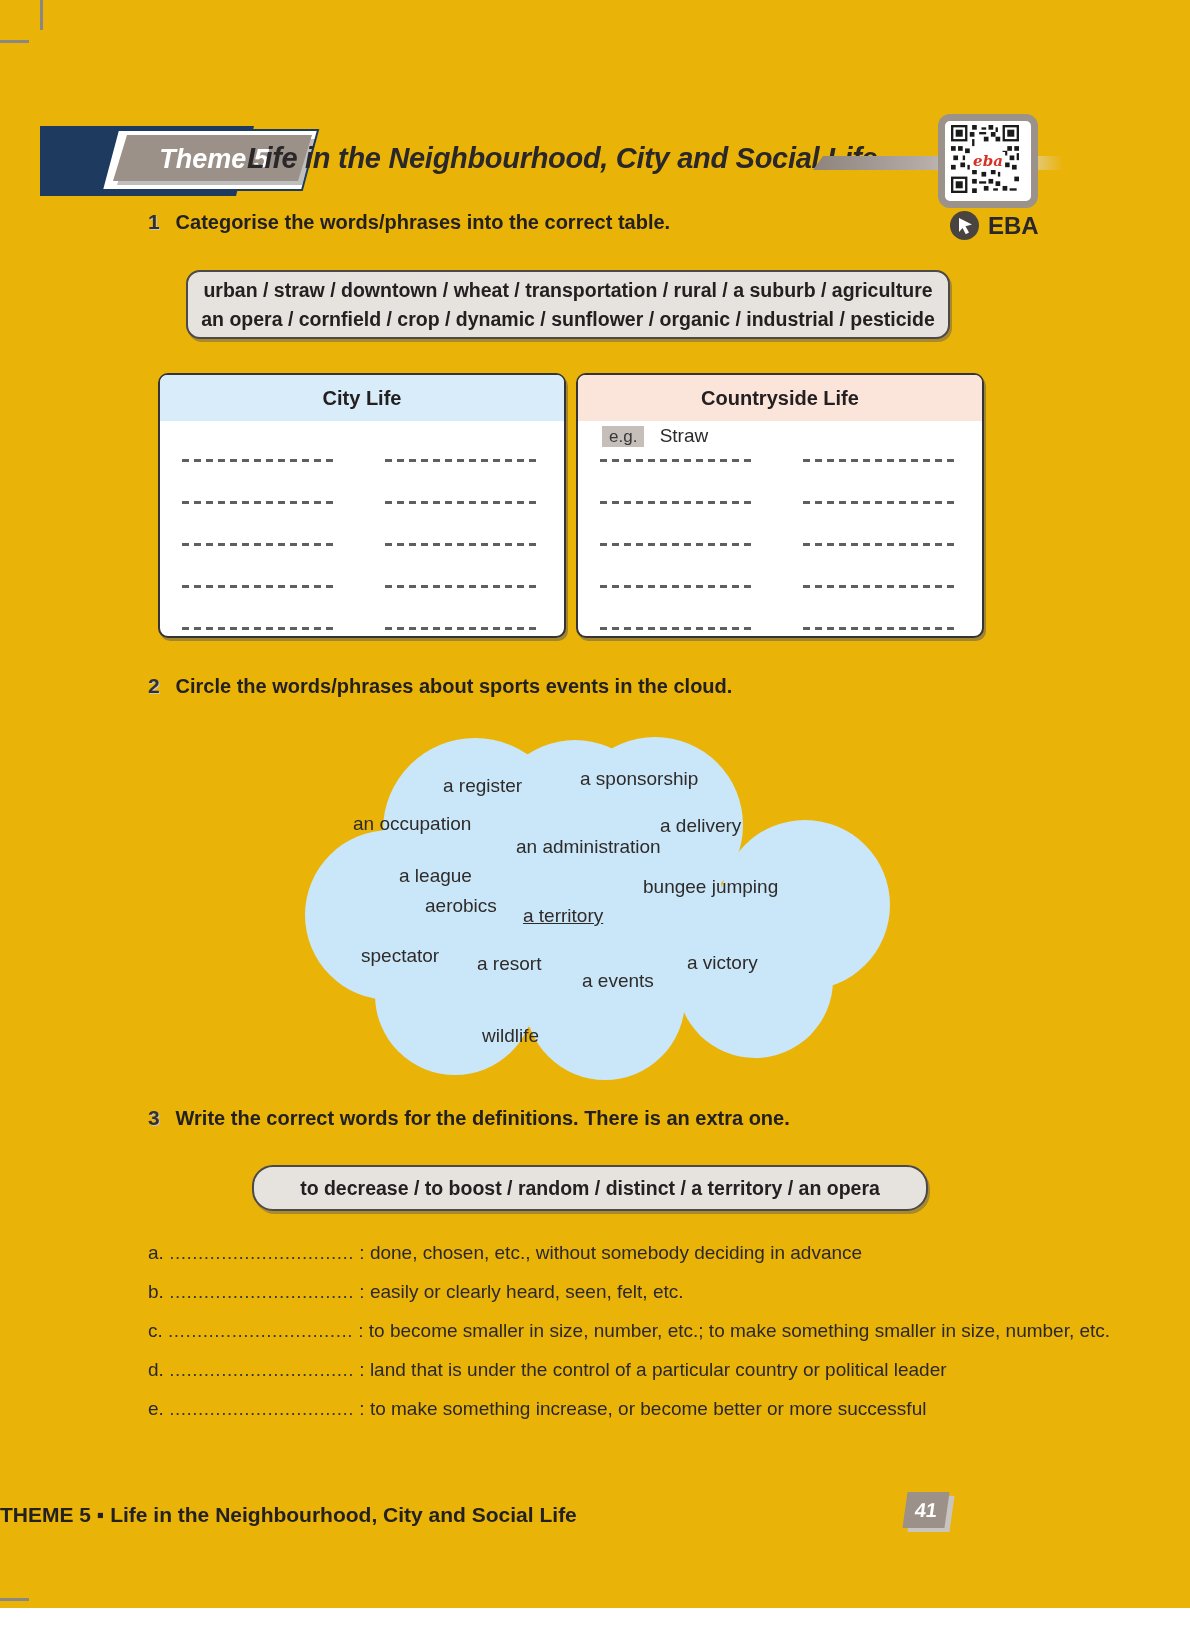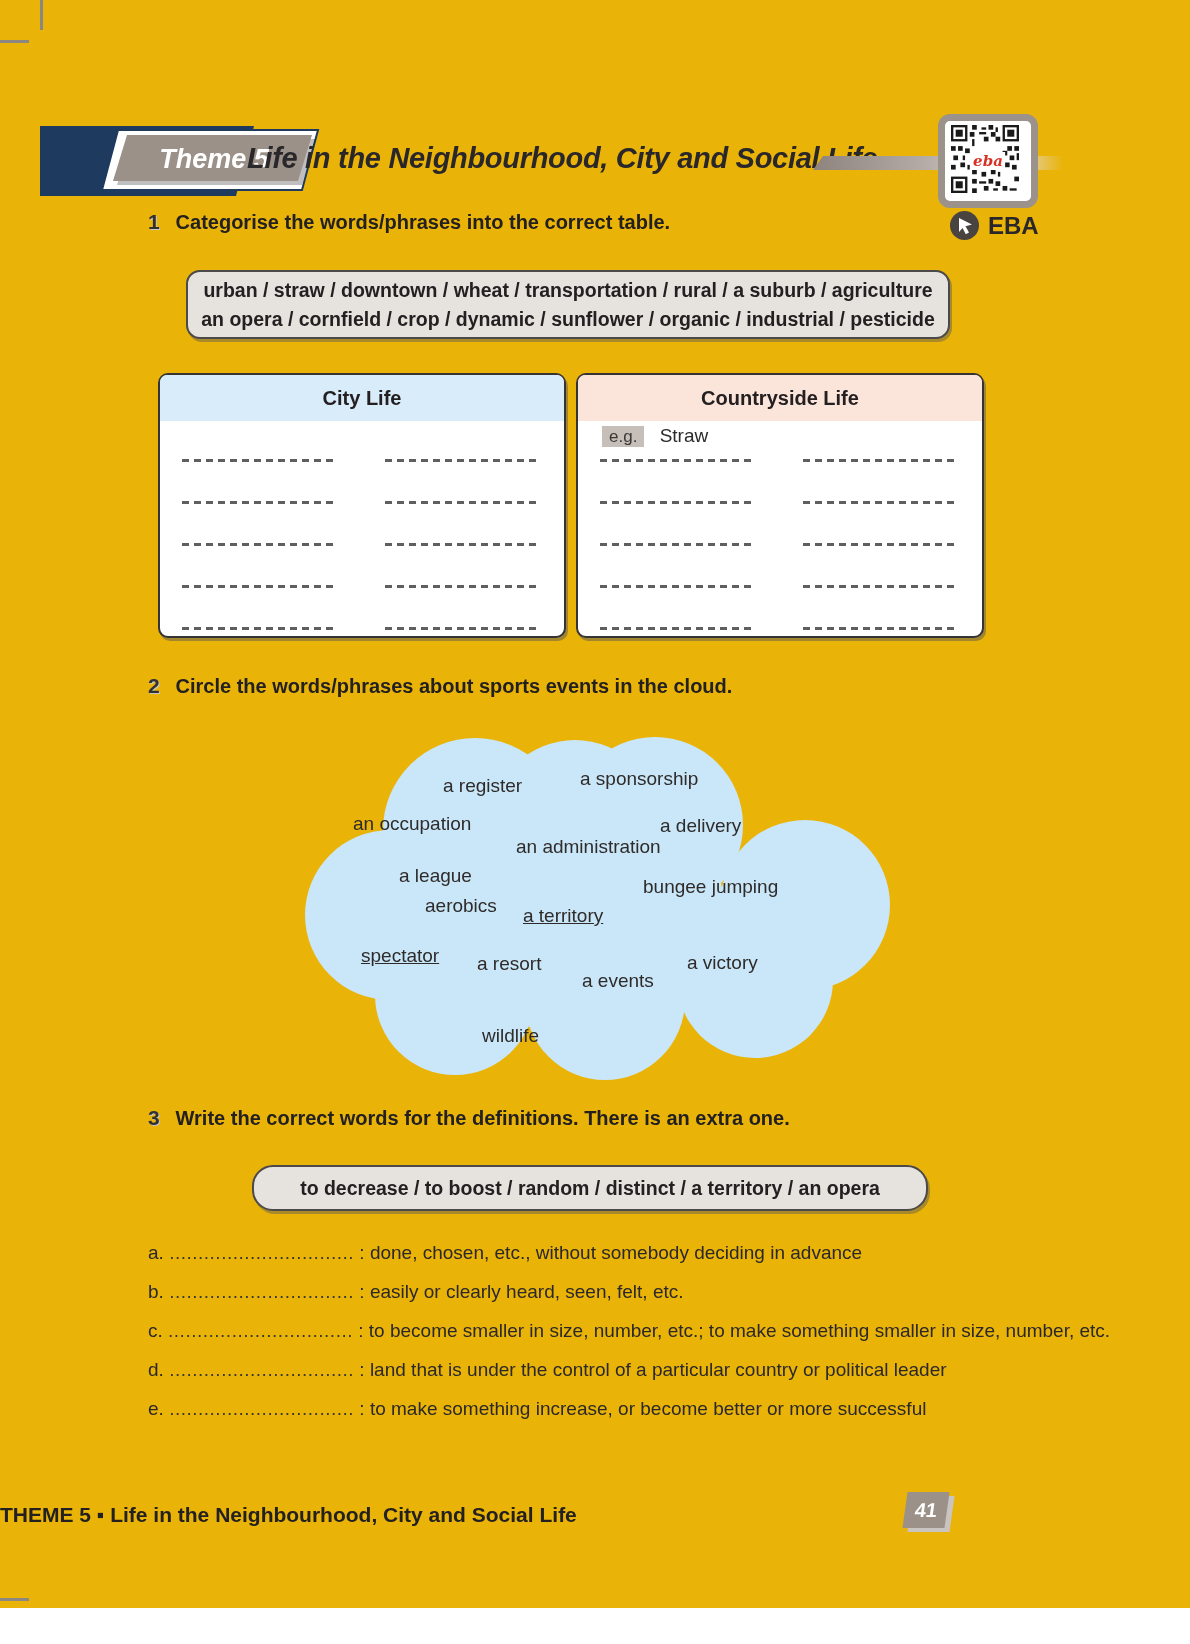--- a/index.html
+++ b/index.html
@@ -220,21 +220,21 @@
     <div class="puff" style="left:372px;top:167px;width:156px;height:156px;"></div>
     <span class="cloud-word" style="left:138px;top:40px;">a register</span>
     <span class="cloud-word" style="left:275px;top:33px;">a sponsorship</span>
     <span class="cloud-word" style="left:48px;top:78px;">an occupation</span>
     <span class="cloud-word" style="left:355px;top:80px;">a delivery</span>
     <span class="cloud-word" style="left:188px;top:101px;margin-left:23px;">an administration</span>
     <span class="cloud-word" style="left:53px;top:130px;margin-left:41px;">a league</span>
     <span class="cloud-word" style="left:338px;top:141px;">bungee jumping</span>
     <span class="cloud-word" style="left:120px;top:160px;">aerobics</span>
     <span class="cloud-word" style="left:218px;top:170px;text-decoration:underline;">a territory</span>
-    <span class="cloud-word" style="left:56px;top:210px;text-decoration:underline;">spectator</span>
+    <span class="cloud-word" style="left:56px;top:210px;">spectator</span>
     <span class="cloud-word" style="left:382px;top:205px;margin-top:12px;">a victory</span>
     <span class="cloud-word" style="left:172px;top:218px;">a resort</span>
     <span class="cloud-word" style="left:277px;top:235px;">a events</span>
     <span class="cloud-word" style="left:177px;top:290px;">wildlife</span>
   </div>
 
   <div class="ex-head" style="top:1106px;">
     <span class="ex-num">3</span>
     <span>Write the correct words for the definitions. There is an extra one.</span>
   </div>

